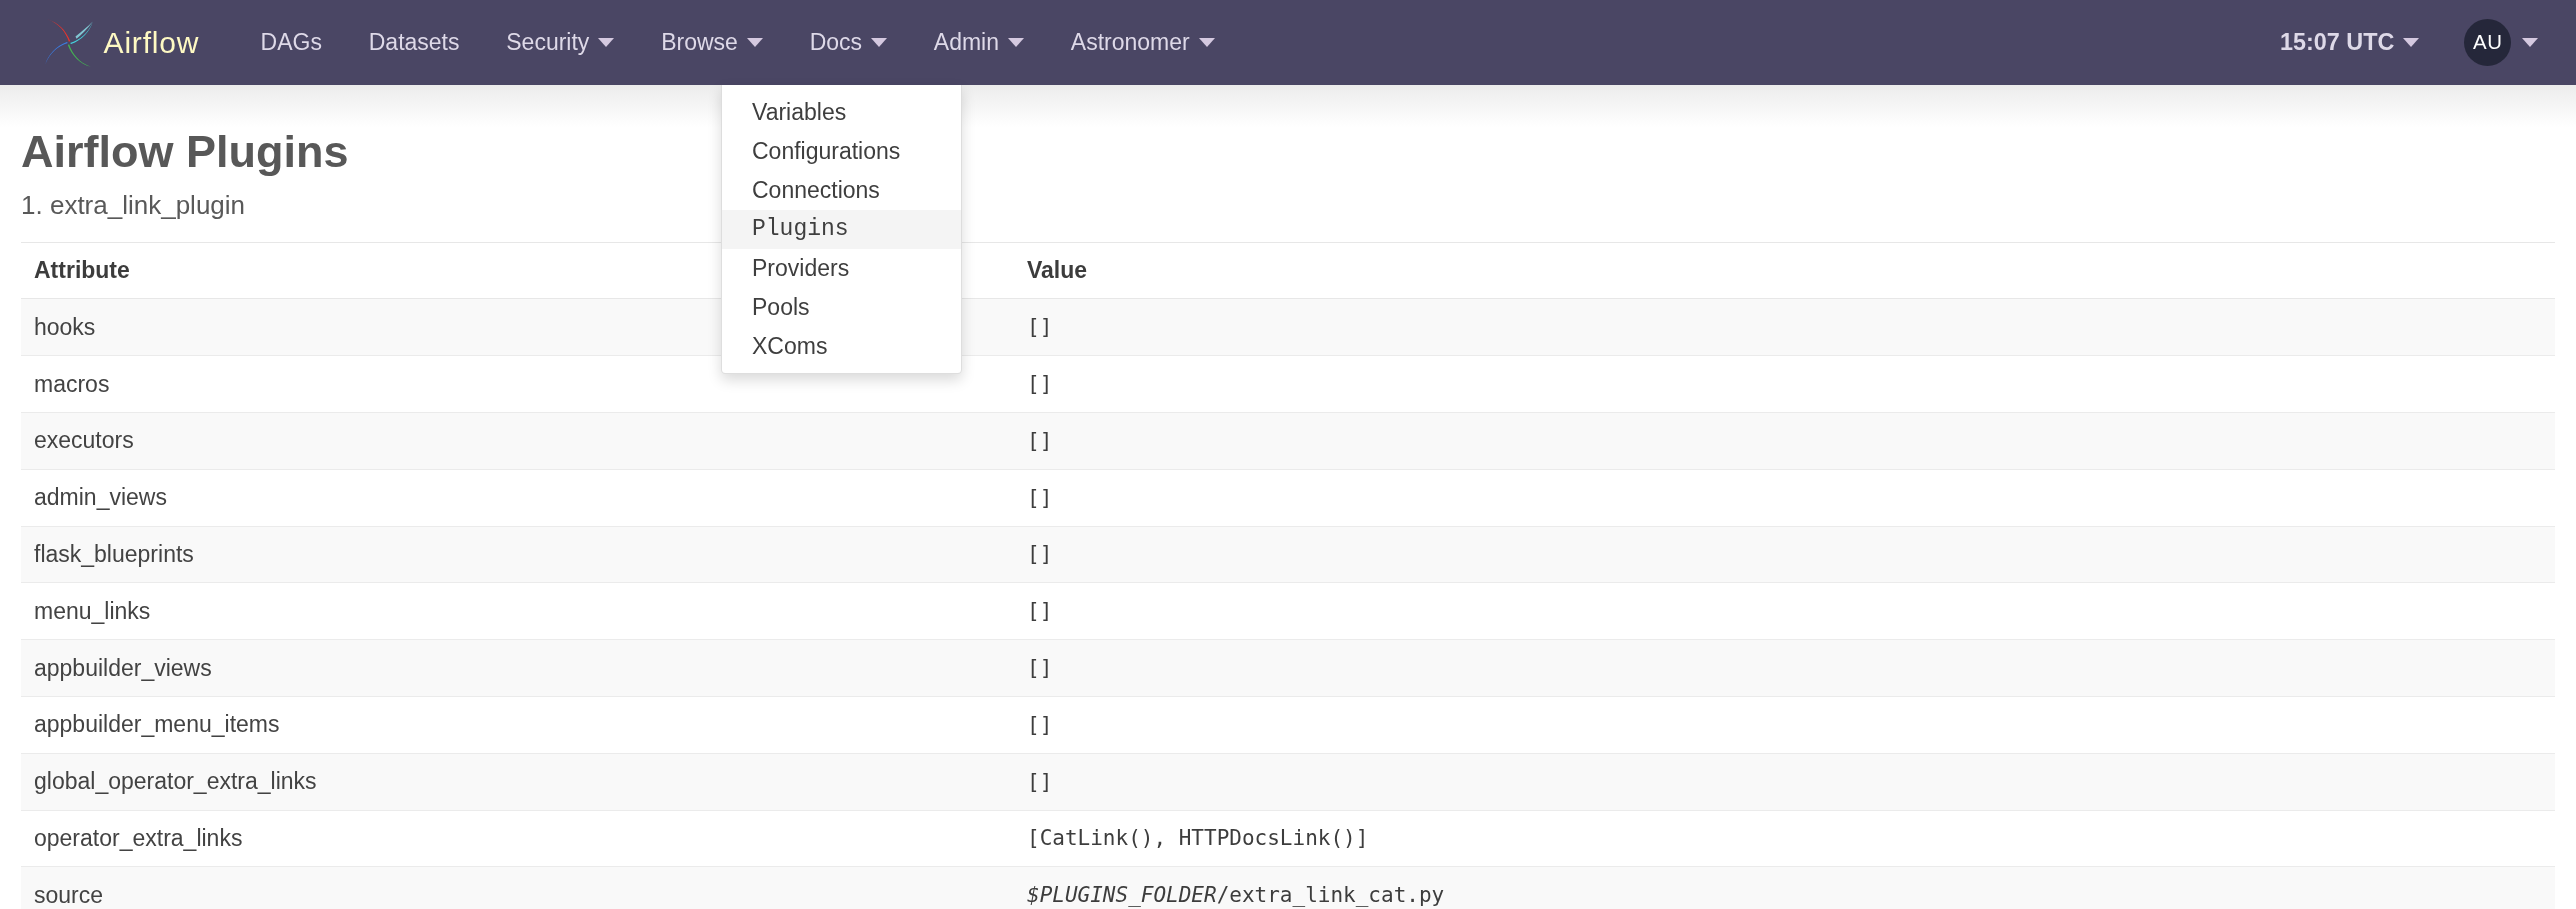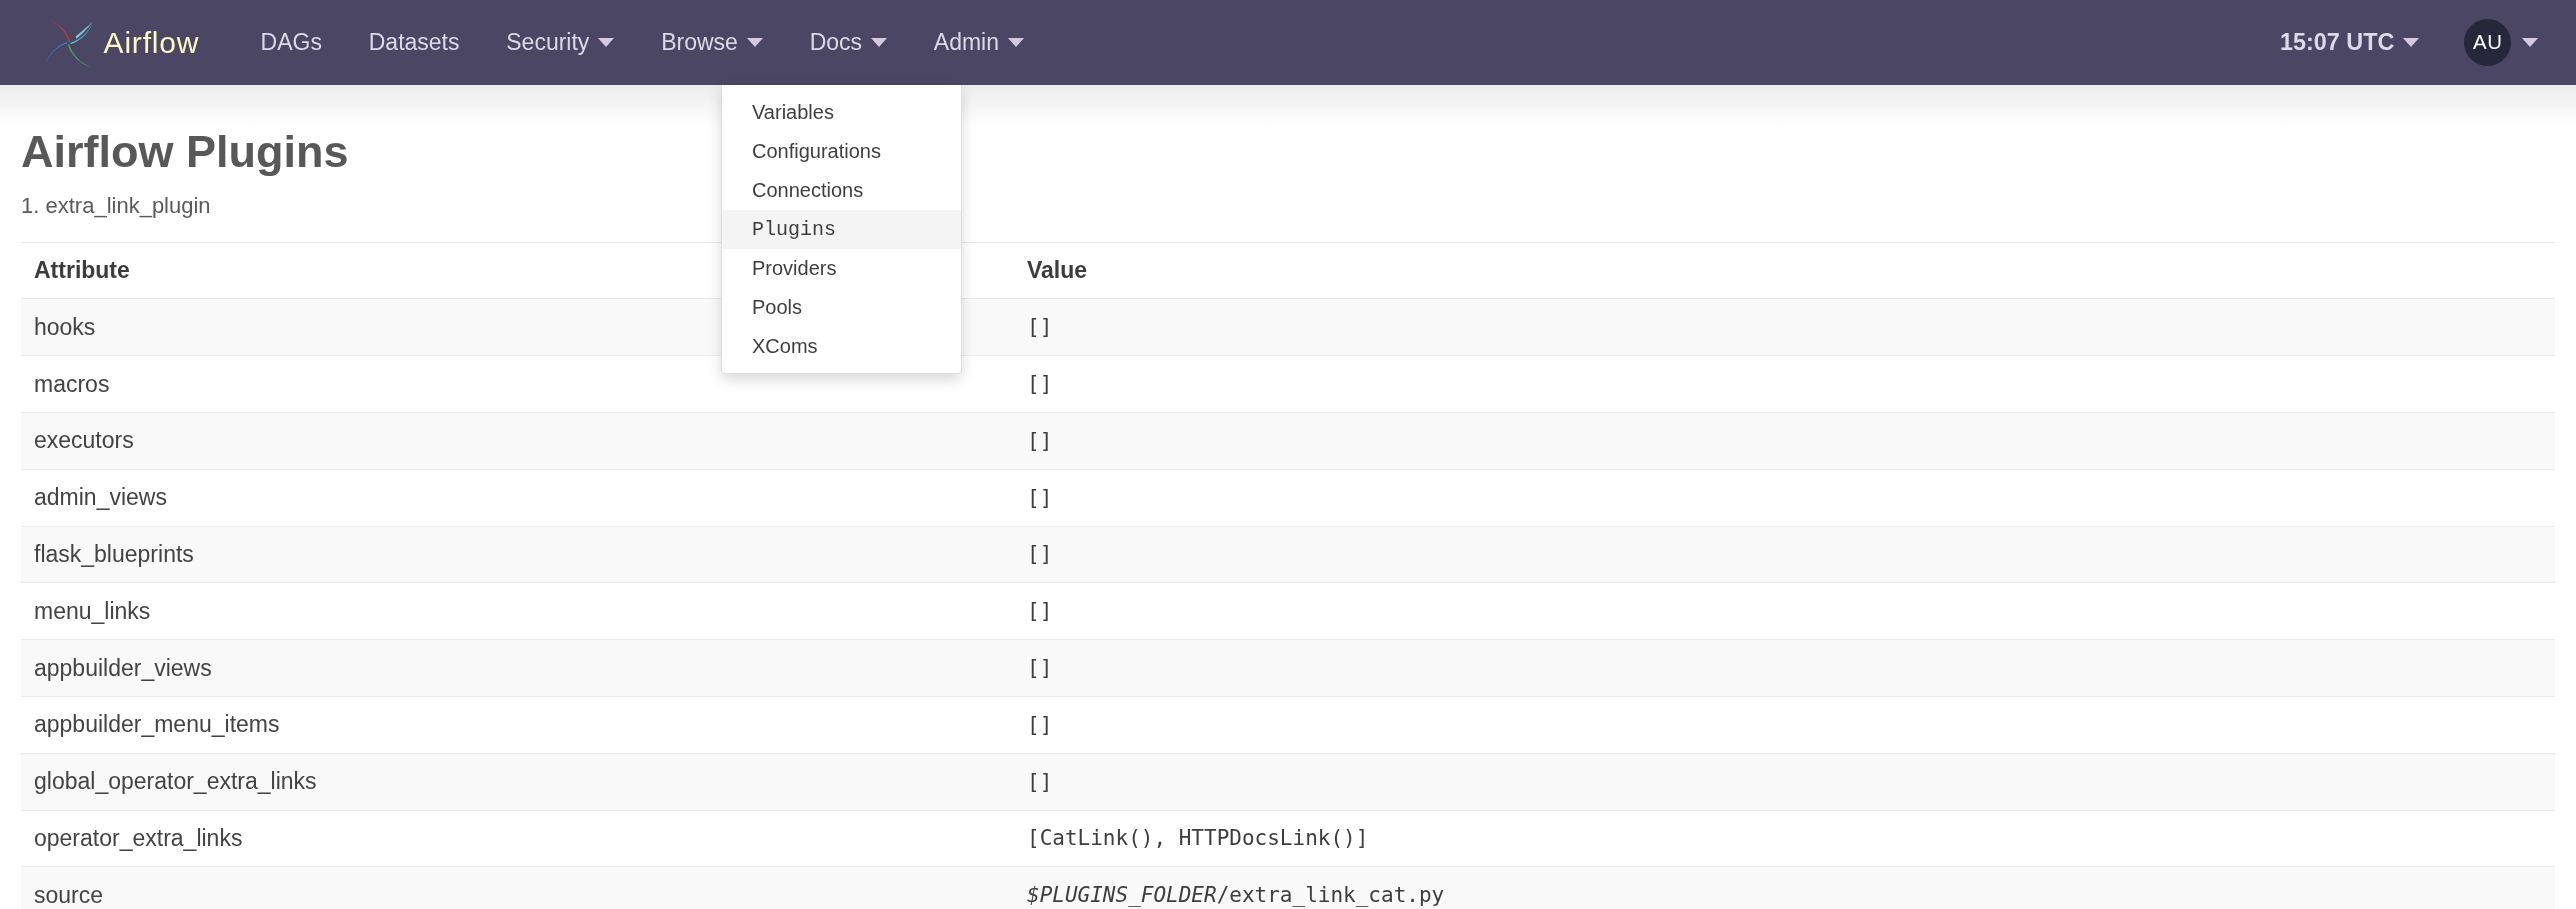--- a/index.html
+++ b/index.html
@@ -46,29 +46,29 @@
   
   .header-shade{height:42px;background:linear-gradient(#ececec,#ffffff);}
 
   
   .dropdown-menu{
     position:absolute;top:85px;left:721px;width:241px;background:#fff;
     border:0.8px solid rgba(0,0,0,0.13);border-top:none;border-radius:0 0 4.5px 4.5px;
     box-shadow:0 6px 13.6px rgba(0,0,0,0.15);padding:7.6px 0;z-index:10;
   }
   .menu-item{
-    height:39px;line-height:39px;padding:0 30px;font-size:20px;color:var(--menu-text);
+    height:39px;line-height:39px;padding:0 30px;font-size:23px;color:var(--menu-text);
     cursor:pointer;white-space:nowrap;
   }
   .menu-item.active{background:var(--menu-active);font-family:Liberation Mono, monospace;}
 
   
   main{padding:0 21px;}
   .page-title{margin:0;font-size:45px;line-height:50px;font-weight:700;color:var(--heading);}
-  .plugin-subtitle{margin:12px 0 17px;font-size:22px;line-height:33px;font-weight:500;color:#595959;}
+  .plugin-subtitle{margin:12px 0 17px;font-size:26px;line-height:33px;font-weight:500;color:#595959;}
 
   table.plugin-table{width:100%;border-collapse:collapse;margin-top:19.7px;}
   .plugin-table th{
     text-align:left;font-size:23px;font-weight:700;color:#3c3c3c;
     padding:14.4px 13px;border-top:0.8px solid #e7e7e7;border-bottom:0.8px solid #e7e7e7;
   }
   .plugin-table td{
     font-size:23px;color:var(--cell-text);padding:14.4px 13px;border-bottom:0.8px solid var(--border);
   }
   .plugin-table col.attr-col{width:993px;}
@@ -121,20 +121,26 @@
           <span>Docs</span>
           <span class="caret"></span>
         </a>
       </li>
       <li>
         <a href="#">
           <span>Admin</span>
           <span class="caret"></span>
         </a>
       </li>
+      <li>
+        <a href="#">
+          <span>Astronomer</span>
+          <span class="caret"></span>
+        </a>
+      </li>
     </ul>
 
   <div class="nav-right">
     <div class="clock">
       <span class="clock-label">15:07 UTC</span>
       <span class="caret"></span>
     </div>
     <div class="user-menu">
       <div class="avatar">AU</div>
       <span class="caret"></span>

